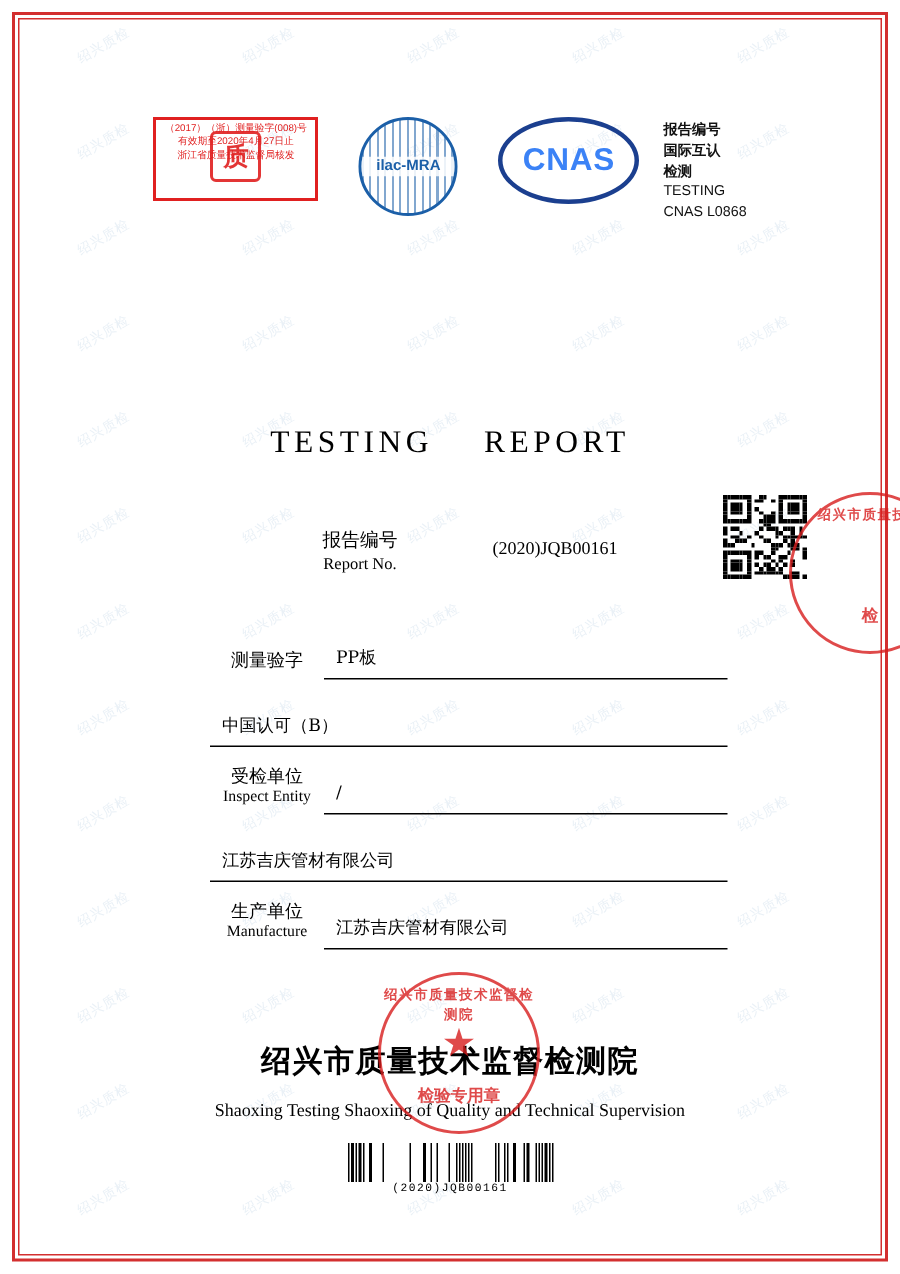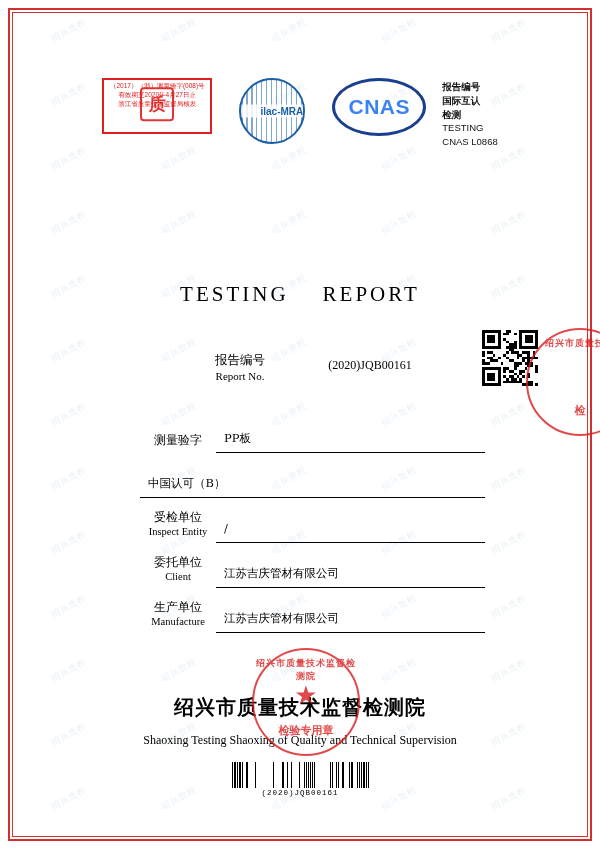--- a/index.html
+++ b/index.html
@@ -144,21 +144,21 @@
     position: relative;
     overflow: hidden;
     background:
       repeating-linear-gradient(90deg, rgba(27,95,168,.55) 0 1.5px, transparent 1.5px 5px);
   }
   .ilac-label {
     position: absolute;
     left: 0; right: 0;
     top: 50%;
     transform: translateY(-50%);
-    text-align: right;
+    text-align: center;
     color: #1b5fa8;
     font-family: "Liberation Sans", sans-serif;
     font-weight: bold;
     font-size: 10px;
     background: rgba(255,255,255,.85);
     padding: 1px 0;
   }
   
   .cnas-wrap { width: 92px; text-align: center; }
   .cnas-oval {
@@ -971,24 +971,20 @@
         <div class="f-value">中国认可（B）</div>
       </div>
       <div class="field-row">
         <div class="f-label">
           <span class="zh">受检单位</span>
           <span class="en">Inspect Entity</span>
         </div>
         <div class="f-value">/</div>
       </div>
       <div class="field-row">
-        <div class="f-label">
-          <span class="zh">委托单位</span>
-          <span class="en">Client</span>
-        </div>
         <div class="f-value">江苏吉庆管材有限公司</div>
       </div>
       <div class="field-row">
         <div class="f-label">
           <span class="zh">生产单位</span>
           <span class="en">Manufacture</span>
         </div>
         <div class="f-value">江苏吉庆管材有限公司</div>
       </div>
     </div>

